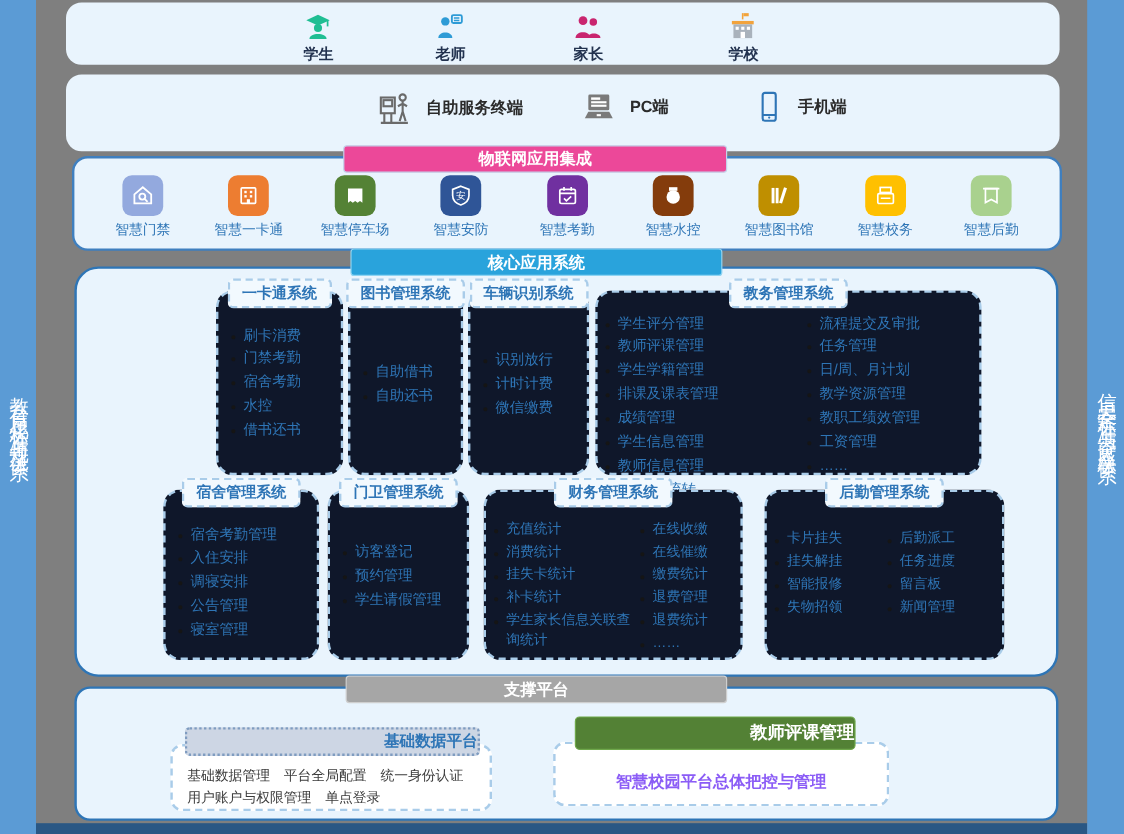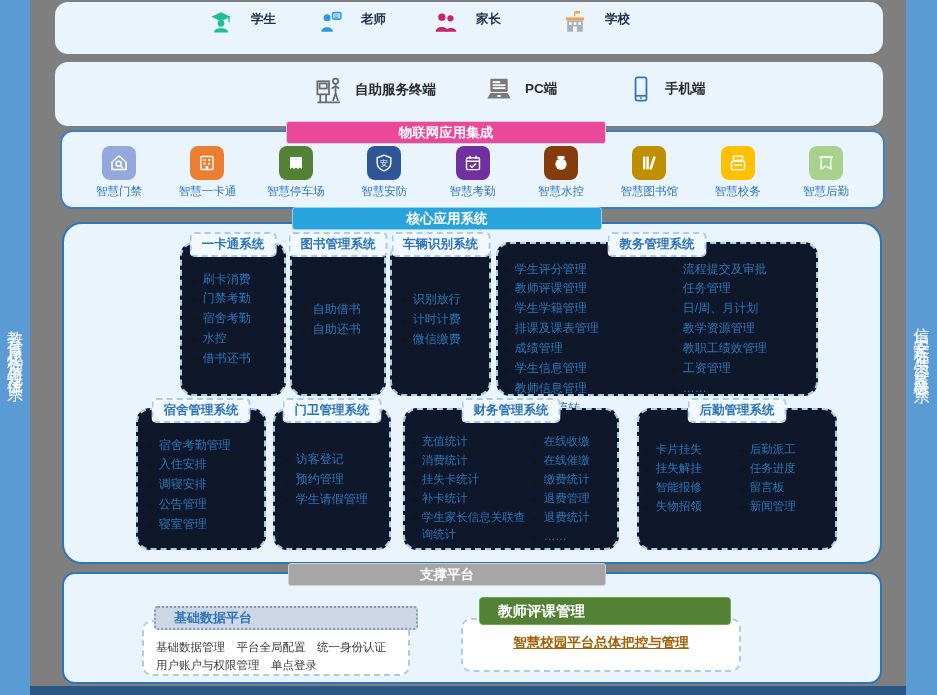--- a/index.html
+++ b/index.html
@@ -20,21 +20,21 @@
   .iot-panel{left:60px;top:130px;width:821px;height:75px;border:2px solid #3F7FBF;}
   .core-panel{left:62px;top:222px;width:816px;height:338px;border:2px solid #2E75B6;border-radius:20px;}
   .support-panel{left:62px;top:572px;width:816px;height:108px;border:2px solid #2E75B6;}
   
   .tab{position:absolute;z-index:4;color:#fff;font-weight:bold;font-size:13.5px;text-align:center;
        line-height:21px;height:21px;border-radius:3px;}
   .iot-tab{left:286px;top:121px;width:318px;background:#ec4899;border:1px solid #C4D2EA;}
   .core-tab{left:292px;top:207px;width:308px;background:#29A3DC;border:1px solid #8ED4F2;}
   .support-tab{left:288px;top:563px;width:316px;background:#A6A6A6;border:1px solid #CFCFCF;}
   
-  .user-item{position:absolute;top:7px;width:70px;display:flex;flex-direction:row;align-items:flex-start;gap:17px;}
+  .user-item{position:absolute;top:7px;width:70px;display:flex;flex-direction:column;align-items:flex-end;}
   .user-item .lbl{font-size:12.5px;font-weight:600;color:#22324F;margin-top:2px;white-space:nowrap;}
   
   .term-item{position:absolute;top:12px;display:flex;align-items:center;gap:10px;}
   .term-item .lbl{font-size:13.5px;font-weight:bold;color:#2B2B2B;white-space:nowrap;}
   
   .iot-row{position:absolute;left:18px;right:18px;top:14px;display:flex;justify-content:space-between;}
   .iot-item{display:flex;flex-direction:column;align-items:center;width:78px;}
   .iot-tile{width:34px;height:34px;border-radius:8px;display:flex;align-items:center;justify-content:center;}
   .iot-item .lbl{font-size:11.5px;color:#2E75B6;margin-top:4px;white-space:nowrap;}
   
@@ -59,31 +59,31 @@
   .b4 .c1{flex:0 0 168px;}
   .b5{left:72px;top:184px;width:126px;height:138px;}
   .b6{left:209px;top:184px;width:114px;height:138px;}
   .b7{left:339px;top:184px;width:212px;height:138px;}
   .b7 .blist li{font-size:11.5px;}
   .b7 .c1{flex:0 0 122px;}
   .b8{left:573px;top:184px;width:196px;height:138px;}
   .b8 .blist li{font-size:11.5px;}
   .b8 .cols{margin-top:28px;}
   
-  .sp-pill{position:absolute;z-index:3;text-align:left;font-weight:bold;border-radius:4px;padding-left:18px;}
+  .sp-pill{position:absolute;z-index:3;text-align:right;font-weight:bold;border-radius:4px;}
   .base-pill{left:90px;top:32px;width:242px;height:20px;line-height:20px;background:#CDD6E4;
        border:2px dotted #7F9CC0;color:#2E75B6;font-size:13px;}
   .base-box{position:absolute;left:78px;top:46px;width:268px;height:56px;background:#fff;
        border:2px dashed #A9CCE9;border-radius:10px;padding:16px 0 0 12px;box-sizing:border-box;}
   .base-box .ln{display:block;font-size:11.5px;color:#3A3A3A;line-height:1.6;white-space:nowrap;}
   .admin-pill{left:415px;top:23px;width:232px;height:26px;line-height:26px;background:#538135;
        border:1px solid #6FA84B;color:#fff;font-size:14.5px;}
   .admin-box{position:absolute;left:397px;top:44px;width:276px;height:50px;background:#fff;
        border:2px dashed #A9CCE9;border-radius:10px;display:flex;align-items:flex-end;justify-content:center;}
-  .admin-box .desc{font-size:13.5px;font-weight:600;color:#a16207;margin-bottom:18px;white-space:nowrap;text-decoration:underline;}
+  .admin-box .desc{font-size:13.5px;font-weight:600;color:#8b5cf6;margin-bottom:9px;white-space:nowrap;}
   svg{display:block;}
 </style>
 </head>
 <body>
 
 <div class="canvas">
 
   <div class="side side-left">
     <span class="vtext">教育信息化标准与规范体系</span>
   </div>

